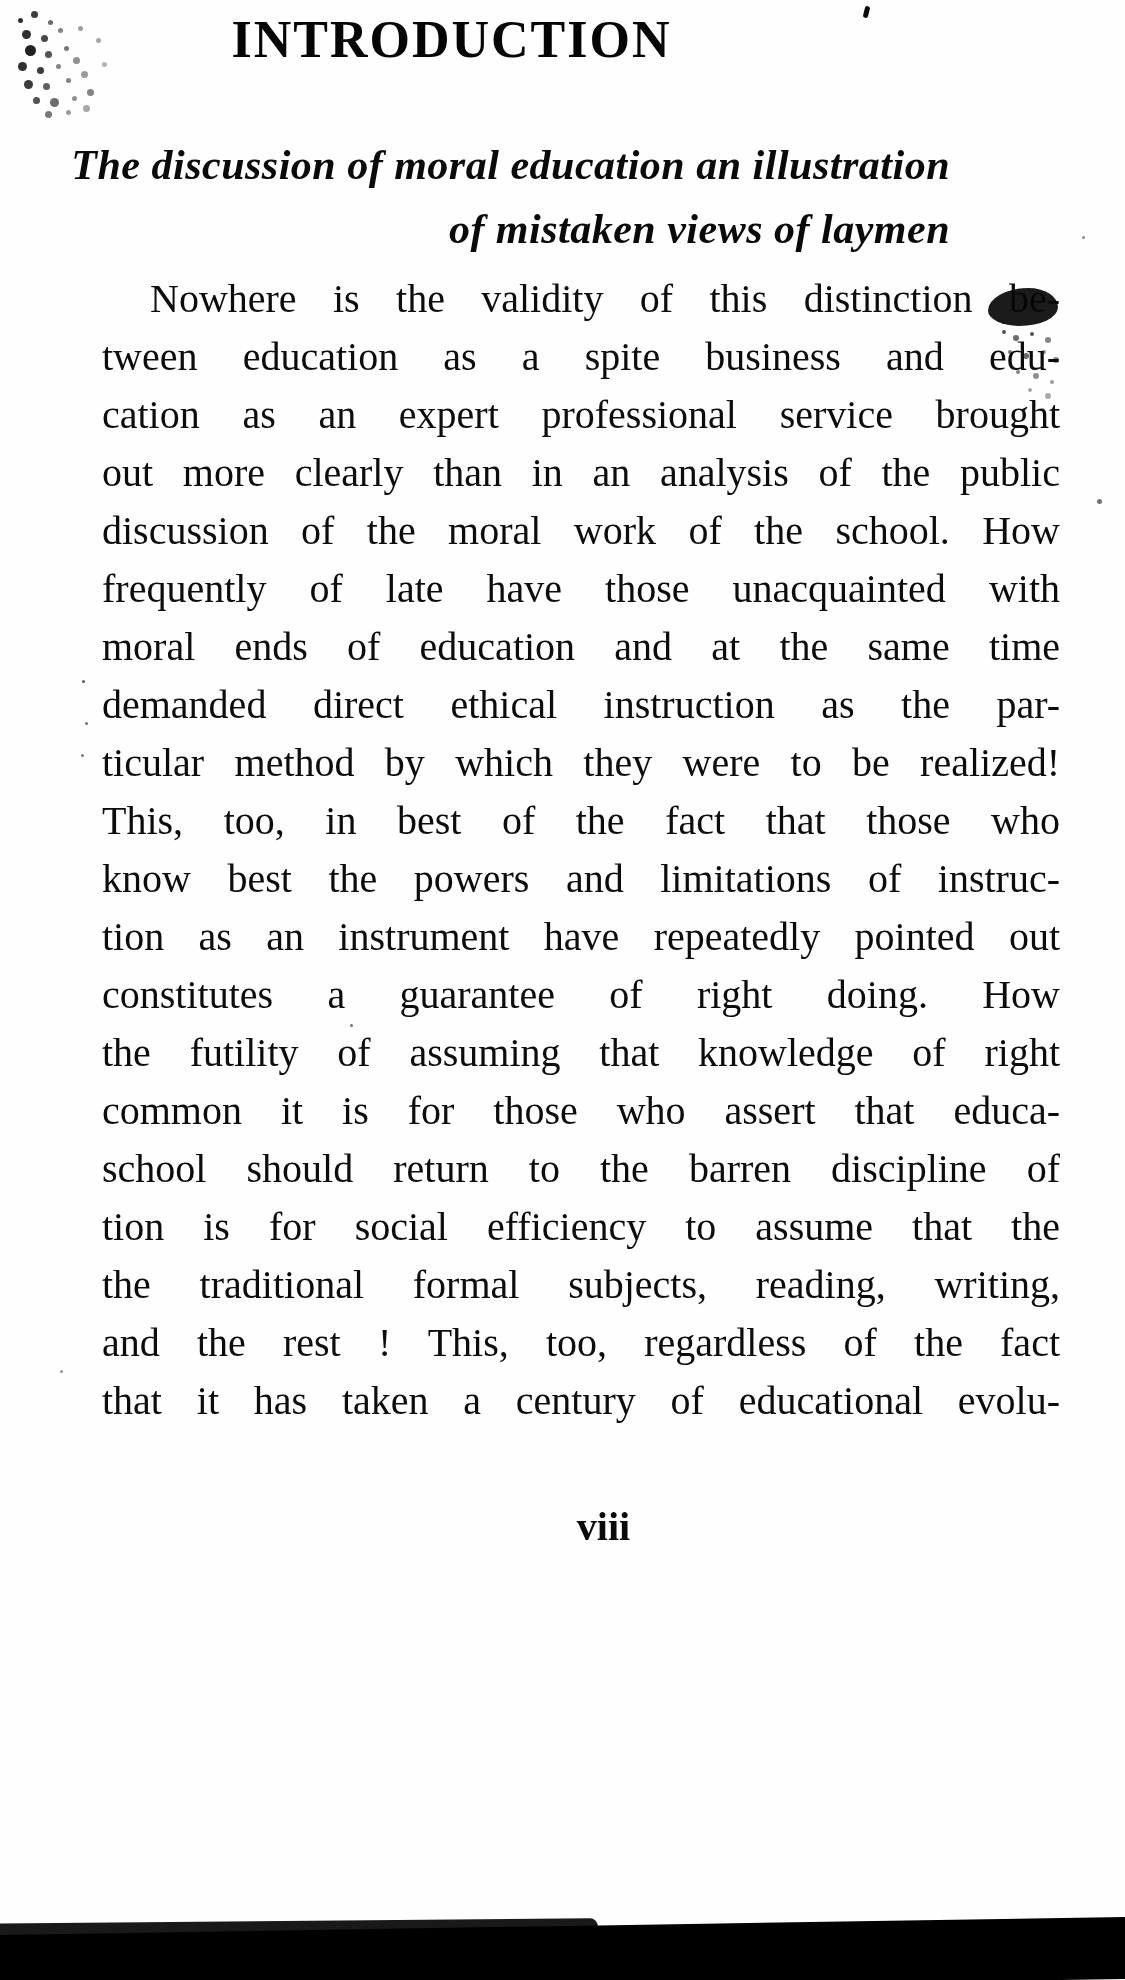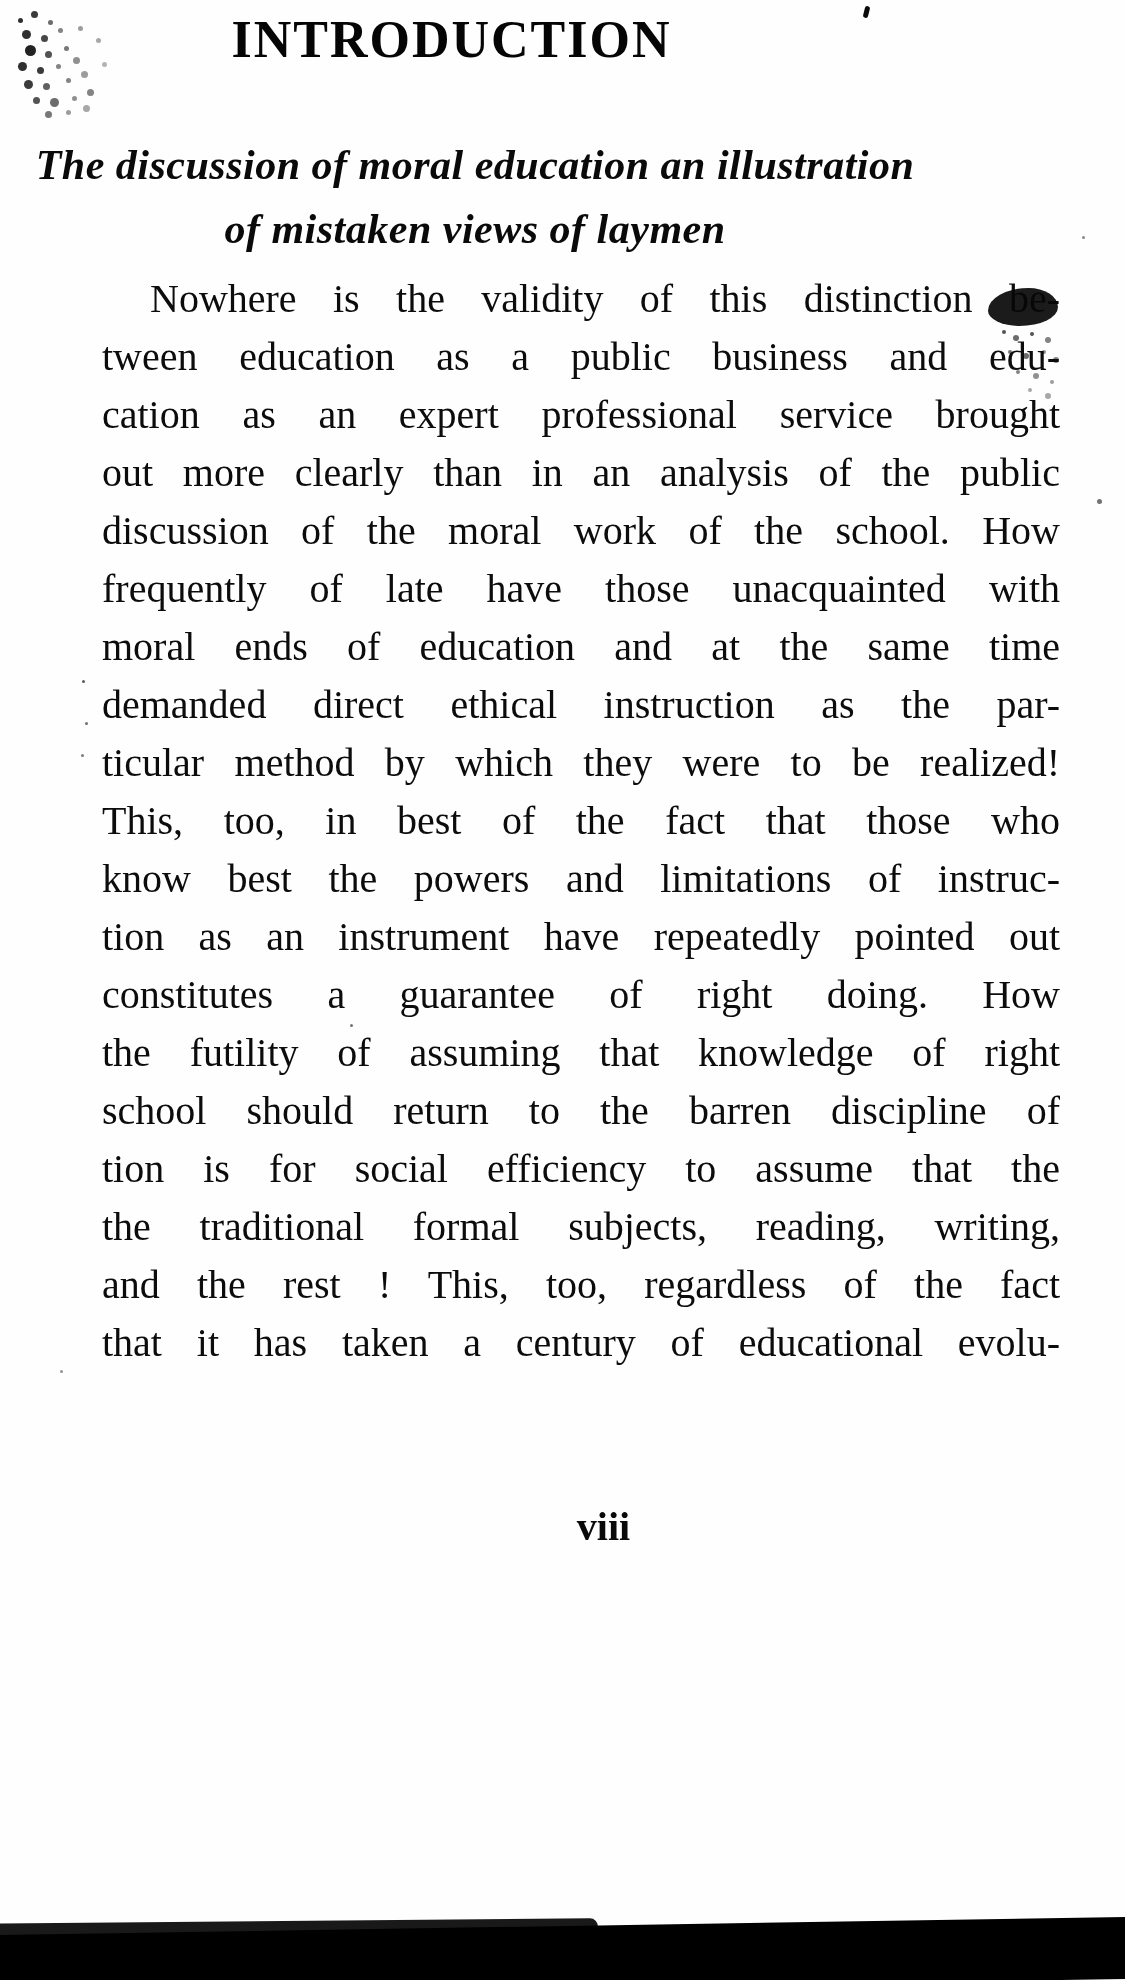--- a/index.html
+++ b/index.html
@@ -18,21 +18,21 @@
     position:absolute;top:8px;left:0;width:903px;
     text-align:center;
     font-size:52px;line-height:64px;font-weight:bold;
     letter-spacing:2px;
     color:#050505;
   }
 
   
   .subtitle{
     position:absolute;top:133px;left:0;width:950px;
-    text-align:center;
+    text-align:right;
     font-size:42px;line-height:64px;
     font-weight:bold;font-style:italic;
     color:#0a0a0a;
     letter-spacing:0.5px;
   }
 
   
   .bodytext{
     position:absolute;top:270px;left:102px;width:958px;
     font-size:40px;
@@ -152,33 +152,34 @@
 
   <div class="heading">INTRODUCTION</div>
 
   <div class="subtitle">
     <div>The discussion of moral education an illustration</div>
     <div>of mistaken views of laymen</div>
   </div>
 
   <div class="bodytext">
     <div class="bline indent">Nowhere is the validity of this distinction be-</div>
-    <div class="bline">tween education as a public business and edu-</div>
+    <div class="bline">tween education as a spite business and edu-</div>
     <div class="bline">cation as an expert professional service brought</div>
     <div class="bline">out more clearly than in an analysis of the public</div>
     <div class="bline">discussion of the moral work of the school. How</div>
     <div class="bline">frequently of late have those unacquainted with</div>
     <div class="bline">moral ends of education and at the same time</div>
     <div class="bline">demanded direct ethical instruction as the par-</div>
     <div class="bline">ticular method by which they were to be realized!</div>
     <div class="bline">This, too, in best of the fact that those who</div>
     <div class="bline">know best the powers and limitations of instruc-</div>
     <div class="bline">tion as an instrument have repeatedly pointed out</div>
     <div class="bline">constitutes a guarantee of right doing. How</div>
     <div class="bline">the futility of assuming that knowledge of right</div>
+    <div class="bline">common it is for those who assert that educa-</div>
     <div class="bline">school should return to the barren discipline of</div>
     <div class="bline">tion is for social efficiency to assume that the</div>
     <div class="bline">the traditional formal subjects, reading, writing,</div>
     <div class="bline">and the rest ! This, too, regardless of the fact</div>
     <div class="bline">that it has taken a century of educational evolu-</div>
   </div>
 
   <div class="smudge-be"></div>
   <div class="smudge-be-specks"></div>
   <div class="margin-specks"></div>

